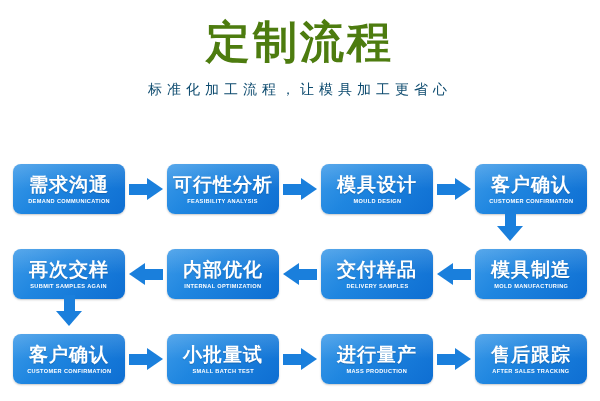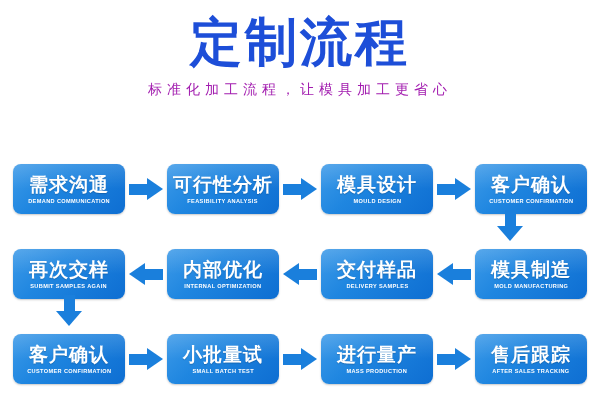--- a/index.html
+++ b/index.html
@@ -15,32 +15,32 @@
     position: relative;
   }
 
   
   .header {
     width: 100%;
     padding-top: 16px;
     text-align: center;
   }
   .main-title {
-    font-size: 52px;
+    font-size: 44px;
     line-height: 52px;
     font-weight: bold;
-    color: #1d4ed8;
+    color: #4d7c0f;
     letter-spacing: 3px;
     font-family: "DejaVu Sans", "Liberation Sans", sans-serif;
   }
   .sub-title {
     margin-top: 12px;
     font-size: 14px;
     line-height: 18px;
-    color: #a21caf;
+    color: #0c4a6e;
     letter-spacing: 5px;
     font-family: "DejaVu Sans", "Liberation Sans", sans-serif;
   }
 
   
   .flow {
     position: absolute;
     left: 0;
     top: 146px;
     width: 600px;

